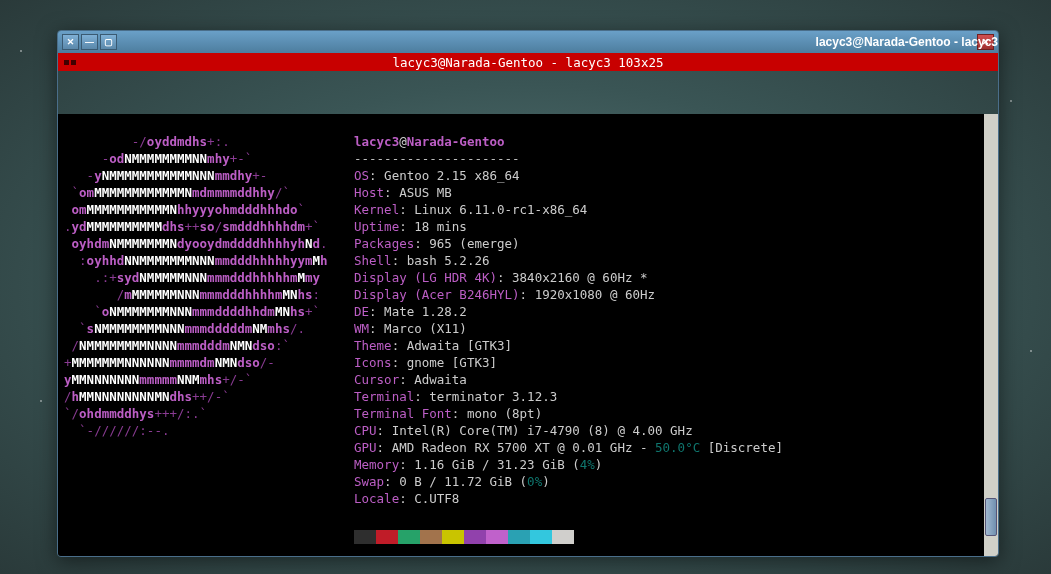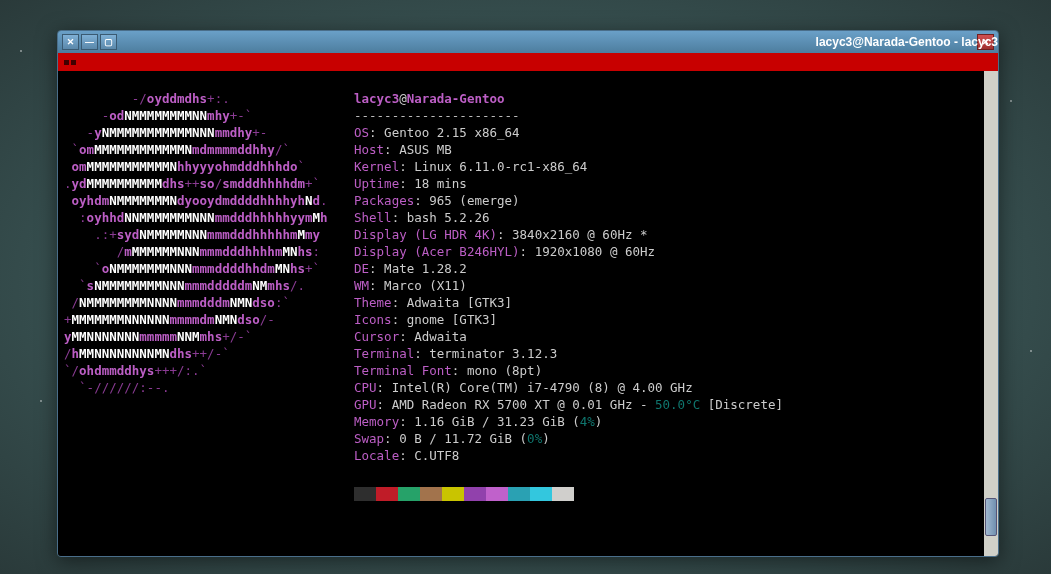--- a/index.html
+++ b/index.html
@@ -112,20 +112,21 @@
   .term-body {
     flex: 1;
     background: #000;
     display: flex;
     position: relative;
     font-family: "DejaVu Sans Mono", "Liberation Mono", monospace;
     font-size: 12.5px;
     line-height: 17px;
     color: #ccc;
     overflow: hidden;
+    margin-top: 43px;
   }
   .term-content {
     flex: 1;
     padding: 2px 6px;
     white-space: pre;
   }
   .scrollbar {
     width: 14px;
     background: #d0d0c8;
     display: flex;
@@ -175,20 +176,21 @@
     <div style="margin-left:auto;">
       <div class="closebtn">✕</div>
     </div>
   </div>
 
   <div class="terminal-titlebar">
     <span class="grid-icon">
       <span></span>
         <span></span>
     </span>
+    <div class="title2">lacyc3@Narada-Gentoo - lacyc3 103x25</div>
   </div>
 
   <div class="term-body">
     <div class="term-content">
 <div class="row">
 <div class="logo-col" id="logo"><div><span class="magd"> </span><span class="magd"> </span><span class="magd"> </span><span class="magd"> </span><span class="magd"> </span><span class="magd"> </span><span class="magd"> </span><span class="magd"> </span><span class="magd"> </span><span class="magd">-</span><span class="magd">/</span><span class="mag">o</span><span class="mag">y</span><span class="mag">d</span><span class="mag">d</span><span class="mag">m</span><span class="mag">d</span><span class="mag">h</span><span class="mag">s</span><span class="magd">+</span><span class="magd">:</span><span class="magd">.</span></div><div><span class="magd"> </span><span class="magd"> </span><span class="magd"> </span><span class="magd"> </span><span class="magd"> </span><span class="magd">-</span><span class="mag">o</span><span class="mag">d</span><span class="wht">N</span><span class="wht">M</span><span class="wht">M</span><span class="wht">M</span><span class="wht">M</span><span class="wht">M</span><span class="wht">M</span><span class="wht">M</span><span class="wht">M</span><span class="wht">N</span><span class="wht">N</span><span class="mag">m</span><span class="mag">h</span><span class="mag">y</span><span class="magd">+</span><span class="magd">-</span><span class="magd">`</span></div><div><span class="magd"> </span><span class="magd"> </span><span class="magd"> </span><span class="magd">-</span><span class="mag">y</span><span class="wht">N</span><span class="wht">M</span><span class="wht">M</span><span class="wht">M</span><span class="wht">M</span><span class="wht">M</span><span class="wht">M</span><span class="wht">M</span><span class="wht">M</span><span class="wht">M</span><span class="wht">M</span><span class="wht">M</span><span class="wht">N</span><span class="wht">N</span><span class="wht">N</span><span class="mag">m</span><span class="mag">m</span><span class="mag">d</span><span class="mag">h</span><span class="mag">y</span><span class="magd">+</span><span class="magd">-</span></div><div><span class="magd"> </span><span class="magd">`</span><span class="mag">o</span><span class="mag">m</span><span class="wht">M</span><span class="wht">M</span><span class="wht">M</span><span class="wht">M</span><span class="wht">M</span><span class="wht">M</span><span class="wht">M</span><span class="wht">M</span><span class="wht">M</span><span class="wht">M</span><span class="wht">M</span><span class="wht">M</span><span class="wht">N</span><span class="mag">m</span><span class="mag">d</span><span class="mag">m</span><span class="mag">m</span><span class="mag">m</span><span class="mag">m</span><span class="mag">d</span><span class="mag">d</span><span class="mag">h</span><span class="mag">h</span><span class="mag">y</span><span class="magd">/</span><span class="magd">`</span></div><div><span class="magd"> </span><span class="mag">o</span><span class="mag">m</span><span class="wht">M</span><span class="wht">M</span><span class="wht">M</span><span class="wht">M</span><span class="wht">M</span><span class="wht">M</span><span class="wht">M</span><span class="wht">M</span><span class="wht">M</span><span class="wht">M</span><span class="wht">M</span><span class="wht">N</span><span class="mag">h</span><span class="mag">h</span><span class="mag">y</span><span class="mag">y</span><span class="mag">y</span><span class="mag">o</span><span class="mag">h</span><span class="mag">m</span><span class="mag">d</span><span class="mag">d</span><span class="mag">d</span><span class="mag">h</span><span class="mag">h</span><span class="mag">h</span><span class="mag">d</span><span class="mag">o</span><span class="magd">`</span></div><div><span class="magd">.</span><span class="mag">y</span><span class="mag">d</span><span class="wht">M</span><span class="wht">M</span><span class="wht">M</span><span class="wht">M</span><span class="wht">M</span><span class="wht">M</span><span class="wht">M</span><span class="wht">M</span><span class="wht">M</span><span class="wht">M</span><span class="mag">d</span><span class="mag">h</span><span class="mag">s</span><span class="magd">+</span><span class="magd">+</span><span class="mag">s</span><span class="mag">o</span><span class="magd">/</span><span class="mag">s</span><span class="mag">m</span><span class="mag">d</span><span class="mag">d</span><span class="mag">d</span><span class="mag">h</span><span class="mag">h</span><span class="mag">h</span><span class="mag">h</span><span class="mag">d</span><span class="mag">m</span><span class="magd">+</span><span class="magd">`</span></div><div><span class="magd"> </span><span class="mag">o</span><span class="mag">y</span><span class="mag">h</span><span class="mag">d</span><span class="mag">m</span><span class="wht">N</span><span class="wht">M</span><span class="wht">M</span><span class="wht">M</span><span class="wht">M</span><span class="wht">M</span><span class="wht">M</span><span class="wht">M</span><span class="wht">N</span><span class="mag">d</span><span class="mag">y</span><span class="mag">o</span><span class="mag">o</span><span class="mag">y</span><span class="mag">d</span><span class="mag">m</span><span class="mag">d</span><span class="mag">d</span><span class="mag">d</span><span class="mag">d</span><span class="mag">h</span><span class="mag">h</span><span class="mag">h</span><span class="mag">h</span><span class="mag">y</span><span class="mag">h</span><span class="wht">N</span><span class="mag">d</span><span class="magd">.</span></div><div><span class="magd"> </span><span class="magd"> </span><span class="magd">:</span><span class="mag">o</span><span class="mag">y</span><span class="mag">h</span><span class="mag">h</span><span class="mag">d</span><span class="wht">N</span><span class="wht">N</span><span class="wht">M</span><span class="wht">M</span><span class="wht">M</span><span class="wht">M</span><span class="wht">M</span><span class="wht">M</span><span class="wht">M</span><span class="wht">N</span><span class="wht">N</span><span class="wht">N</span><span class="mag">m</span><span class="mag">m</span><span class="mag">d</span><span class="mag">d</span><span class="mag">d</span><span class="mag">h</span><span class="mag">h</span><span class="mag">h</span><span class="mag">h</span><span class="mag">h</span><span class="mag">y</span><span class="mag">y</span><span class="mag">m</span><span class="wht">M</span><span class="mag">h</span></div><div><span class="magd"> </span><span class="magd"> </span><span class="magd"> </span><span class="magd"> </span><span class="magd">.</span><span class="magd">:</span><span class="magd">+</span><span class="mag">s</span><span class="mag">y</span><span class="mag">d</span><span class="wht">N</span><span class="wht">M</span><span class="wht">M</span><span class="wht">M</span><span class="wht">M</span><span class="wht">M</span><span class="wht">N</span><span class="wht">N</span><span class="wht">N</span><span class="mag">m</span><span class="mag">m</span><span class="mag">m</span><span class="mag">d</span><span class="mag">d</span><span class="mag">d</span><span class="mag">h</span><span class="mag">h</span><span class="mag">h</span><span class="mag">h</span><span class="mag">h</span><span class="mag">m</span><span class="wht">M</span><span class="mag">m</span><span class="mag">y</span></div><div><span class="magd"> </span><span class="magd"> </span><span class="magd"> </span><span class="magd"> </span><span class="magd"> </span><span class="magd"> </span><span class="magd"> </span><span class="magd">/</span><span class="mag">m</span><span class="wht">M</span><span class="wht">M</span><span class="wht">M</span><span class="wht">M</span><span class="wht">M</span><span class="wht">M</span><span class="wht">N</span><span class="wht">N</span><span class="wht">N</span><span class="mag">m</span><span class="mag">m</span><span class="mag">m</span><span class="mag">d</span><span class="mag">d</span><span class="mag">d</span><span class="mag">h</span><span class="mag">h</span><span class="mag">h</span><span class="mag">h</span><span class="mag">m</span><span class="wht">M</span><span class="wht">N</span><span class="mag">h</span><span class="mag">s</span><span class="magd">:</span></div><div><span class="magd"> </span><span class="magd"> </span><span class="magd"> </span><span class="magd"> </span><span class="magd">`</span><span class="mag">o</span><span class="wht">N</span><span class="wht">M</span><span class="wht">M</span><span class="wht">M</span><span class="wht">M</span><span class="wht">M</span><span class="wht">M</span><span class="wht">M</span><span class="wht">N</span><span class="wht">N</span><span class="wht">N</span><span class="mag">m</span><span class="mag">m</span><span class="mag">m</span><span class="mag">d</span><span class="mag">d</span><span class="mag">d</span><span class="mag">d</span><span class="mag">h</span><span class="mag">h</span><span class="mag">d</span><span class="mag">m</span><span class="wht">M</span><span class="wht">N</span><span class="mag">h</span><span class="mag">s</span><span class="magd">+</span><span class="magd">`</span></div><div><span class="magd"> </span><span class="magd"> </span><span class="magd">`</span><span class="mag">s</span><span class="wht">N</span><span class="wht">M</span><span class="wht">M</span><span class="wht">M</span><span class="wht">M</span><span class="wht">M</span><span class="wht">M</span><span class="wht">M</span><span class="wht">M</span><span class="wht">N</span><span class="wht">N</span><span class="wht">N</span><span class="mag">m</span><span class="mag">m</span><span class="mag">m</span><span class="mag">d</span><span class="mag">d</span><span class="mag">d</span><span class="mag">d</span><span class="mag">d</span><span class="mag">m</span><span class="wht">N</span><span class="wht">M</span><span class="mag">m</span><span class="mag">h</span><span class="mag">s</span><span class="magd">/</span><span class="magd">.</span></div><div><span class="magd"> </span><span class="magd">/</span><span class="wht">N</span><span class="wht">M</span><span class="wht">M</span><span class="wht">M</span><span class="wht">M</span><span class="wht">M</span><span class="wht">M</span><span class="wht">M</span><span class="wht">M</span><span class="wht">N</span><span class="wht">N</span><span class="wht">N</span><span class="wht">N</span><span class="mag">m</span><span class="mag">m</span><span class="mag">m</span><span class="mag">d</span><span class="mag">d</span><span class="mag">d</span><span class="mag">m</span><span class="wht">N</span><span class="wht">M</span><span class="wht">N</span><span class="mag">d</span><span class="mag">s</span><span class="mag">o</span><span class="magd">:</span><span class="magd">`</span></div><div><span class="magd">+</span><span class="wht">M</span><span class="wht">M</span><span class="wht">M</span><span class="wht">M</span><span class="wht">M</span><span class="wht">M</span><span class="wht">M</span><span class="wht">N</span><span class="wht">N</span><span class="wht">N</span><span class="wht">N</span><span class="wht">N</span><span class="wht">N</span><span class="mag">m</span><span class="mag">m</span><span class="mag">m</span><span class="mag">m</span><span class="mag">d</span><span class="mag">m</span><span class="wht">N</span><span class="wht">M</span><span class="wht">N</span><span class="mag">d</span><span class="mag">s</span><span class="mag">o</span><span class="magd">/</span><span class="magd">-</span></div><div><span class="mag">y</span><span class="wht">M</span><span class="wht">M</span><span class="wht">N</span><span class="wht">N</span><span class="wht">N</span><span class="wht">N</span><span class="wht">N</span><span class="wht">N</span><span class="wht">N</span><span class="mag">m</span><span class="mag">m</span><span class="mag">m</span><span class="mag">m</span><span class="mag">m</span><span class="wht">N</span><span class="wht">N</span><span class="wht">M</span><span class="mag">m</span><span class="mag">h</span><span class="mag">s</span><span class="magd">+</span><span class="magd">/</span><span class="magd">-</span><span class="magd">`</span></div><div><span class="magd">/</span><span class="mag">h</span><span class="wht">M</span><span class="wht">M</span><span class="wht">N</span><span class="wht">N</span><span class="wht">N</span><span class="wht">N</span><span class="wht">N</span><span class="wht">N</span><span class="wht">N</span><span class="wht">N</span><span class="wht">M</span><span class="wht">N</span><span class="mag">d</span><span class="mag">h</span><span class="mag">s</span><span class="magd">+</span><span class="magd">+</span><span class="magd">/</span><span class="magd">-</span><span class="magd">`</span></div><div><span class="magd">`</span><span class="magd">/</span><span class="mag">o</span><span class="mag">h</span><span class="mag">d</span><span class="mag">m</span><span class="mag">m</span><span class="mag">d</span><span class="mag">d</span><span class="mag">h</span><span class="mag">y</span><span class="mag">s</span><span class="magd">+</span><span class="magd">+</span><span class="magd">+</span><span class="magd">/</span><span class="magd">:</span><span class="magd">.</span><span class="magd">`</span></div><div><span class="magd"> </span><span class="magd"> </span><span class="magd">`</span><span class="magd">-</span><span class="magd">/</span><span class="magd">/</span><span class="magd">/</span><span class="magd">/</span><span class="magd">/</span><span class="magd">/</span><span class="magd">:</span><span class="magd">-</span><span class="magd">-</span><span class="magd">.</span></div></div>
 <div class="info-col" id="info"><div><span class="mag">lacyc3</span><span>@</span><span class="mag">Narada-Gentoo</span></div><div><span class="dash">----------------------</span></div><div><span class="label">OS</span><span>: Gentoo 2.15 x86_64</span></div><div><span class="label">Host</span><span>: ASUS MB</span></div><div><span class="label">Kernel</span><span>: Linux 6.11.0-rc1-x86_64</span></div><div><span class="label">Uptime</span><span>: 18 mins</span></div><div><span class="label">Packages</span><span>: 965 (emerge)</span></div><div><span class="label">Shell</span><span>: bash 5.2.26</span></div><div><span class="label">Display (LG HDR 4K)</span><span>: 3840x2160 @ 60Hz *</span></div><div><span class="label">Display (Acer B246HYL)</span><span>: 1920x1080 @ 60Hz</span></div><div><span class="label">DE</span><span>: Mate 1.28.2</span></div><div><span class="label">WM</span><span>: Marco (X11)</span></div><div><span class="label">Theme</span><span>: Adwaita [GTK3]</span></div><div><span class="label">Icons</span><span>: gnome [GTK3]</span></div><div><span class="label">Cursor</span><span>: Adwaita</span></div><div><span class="label">Terminal</span><span>: terminator 3.12.3</span></div><div><span class="label">Terminal Font</span><span>: mono (8pt)</span></div><div><span class="label">CPU</span><span>: Intel(R) Core(TM) i7-4790 (8) @ 4.00 GHz</span></div><div><span class="label">GPU</span><span>: AMD Radeon RX 5700 XT @ 0.01 GHz - </span><span class="grn">50.0°C</span><span> [Discrete]</span></div><div><span class="label">Memory</span><span>: 1.16 GiB / 31.23 GiB (</span><span class="grn">4%</span><span>)</span></div><div><span class="label">Swap</span><span>: 0 B / 11.72 GiB (</span><span class="grn">0%</span><span>)</span></div><div><span class="label">Locale</span><span>: C.UTF8</span></div></div>
 </div>
 <div id="palette-line" style="margin-top:6px;margin-left:290px;"><span class="sw" style="background: rgb(46, 46, 46);"></span><span class="sw" style="background: rgb(192, 28, 40);"></span><span class="sw" style="background: rgb(38, 162, 105);"></span><span class="sw" style="background: rgb(162, 115, 76);"></span><span class="sw" style="background: rgb(201, 196, 0);"></span><span class="sw" style="background: rgb(145, 65, 172);"></span><span class="sw" style="background: rgb(192, 97, 203);"></span><span class="sw" style="background: rgb(42, 161, 179);"></span><span class="sw" style="background: rgb(51, 199, 222);"></span><span class="sw" style="background: rgb(208, 207, 204);"></span></div>
     </div>

